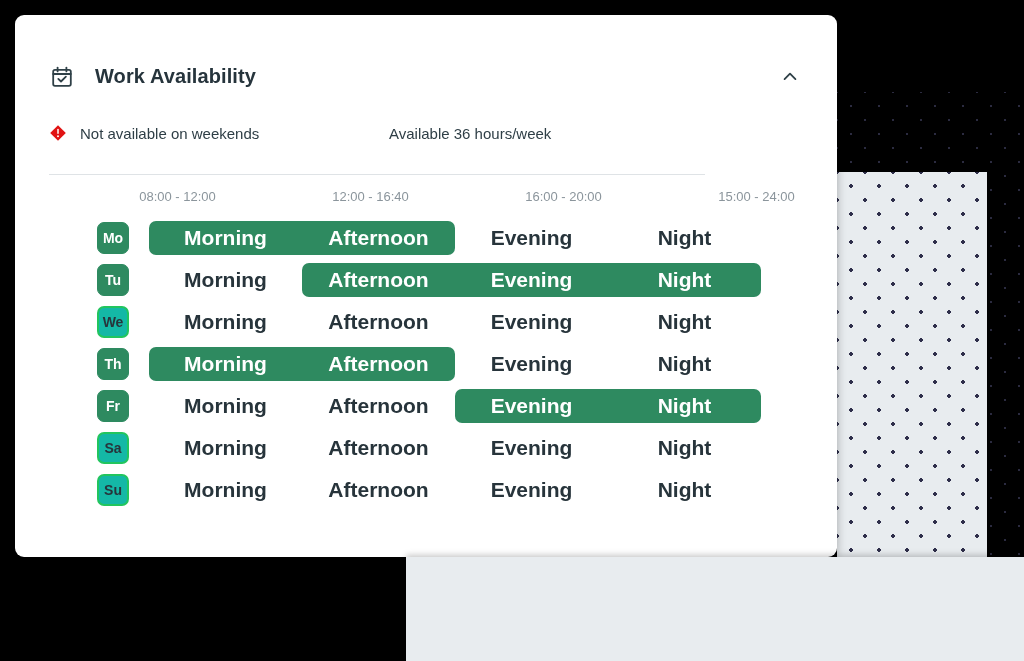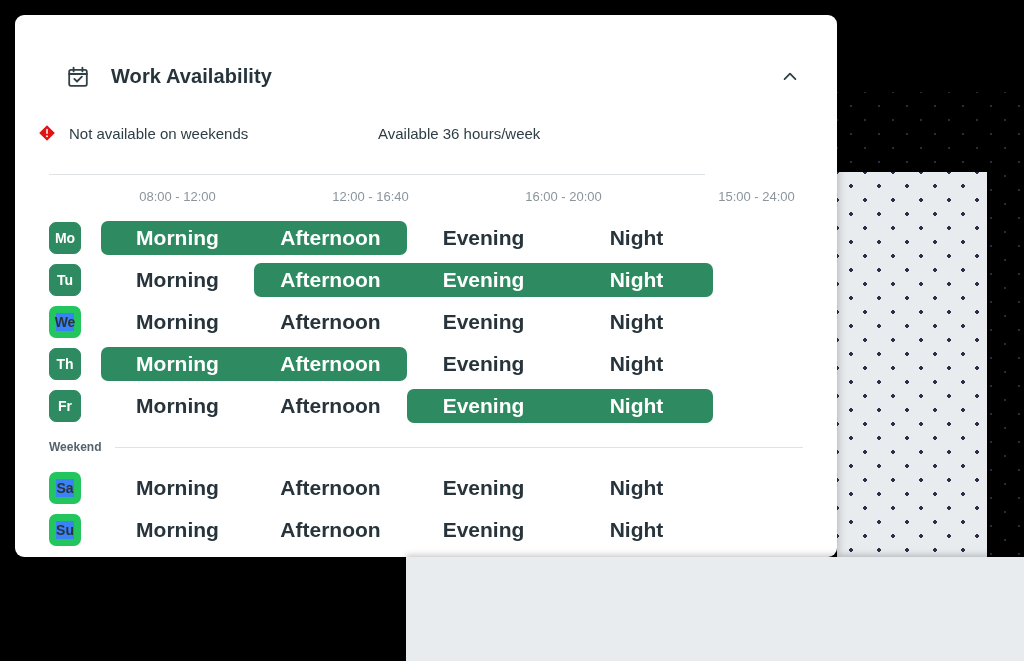--- a/index.html
+++ b/index.html
@@ -74,21 +74,21 @@
     height: 542px;
     background: #ffffff;
     border-radius: 9px;
     overflow: hidden;
     box-shadow: 0 2px 10px rgba(0,0,0,0.30);
   }
 
   .card-header {
     display: flex;
     align-items: center;
-    padding: 31px 34px 0 50px;
+    padding: 31px 34px 0 34px;
     box-sizing: border-box;
     height: 92px;
   }
   .header-icon {
     width: 26px;
     height: 26px;
     flex: 0 0 auto;
     margin-right: 20px;
     color: #2f4047;
     display: flex;
@@ -110,21 +110,21 @@
     display: flex;
     align-items: center;
     justify-content: center;
     cursor: pointer;
   }
 
   
   .status-row {
     display: flex;
     align-items: center;
-    padding: 0 23px;
+    padding: 0 34px;
     height: 52px;
   }
   .status-item {
     display: flex;
     align-items: center;
     font-size: 15px;
     color: #2e3e46;
   }
   .status-item.first {
     width: 340px;
@@ -176,30 +176,31 @@
     flex: 0 0 auto;
     margin-right: 20px;
     border-radius: 7px;
     display: flex;
     align-items: center;
     justify-content: center;
     font-size: 14px;
     font-weight: bold;
     box-sizing: border-box;
     cursor: pointer;
+    margin-left: 48px;
   }
   .day-badge.on {
     background: #2e8a60;
     color: #ffffff;
     border: 1px solid #2e8a60;
   }
   .day-badge.off {
-    background: #3b82f6;
+    background: #14b8a6;
     color: #27343b;
-    border: 7px solid #22c55e;
+    border: 2px solid #22c55e;
   }
 
   .slots {
     position: relative;
     flex: 0 0 612px;
     height: 34px;
     display: flex;
     align-items: center;
   }
   .span-bar {
@@ -343,24 +344,20 @@
           <div class="slots">
             <div class="span-bar" style="left: 306px; width: 306px;"></div>
             <div class="slot-cell">Morning</div>
             <div class="slot-cell">Afternoon</div>
             <div class="slot-cell active">Evening</div>
             <div class="slot-cell active">Night</div>
           </div>
         </div>
       </div>
 
-    <div class="weekend-divider">
-      <span class="weekend-label">Weekend</span>
-      <span class="weekend-rule"></span>
-    </div>
 
     <div id="weekend-rows">
         <div class="day-row">
           <div class="day-badge off">Sa</div>
           <div class="slots">
             <div class="slot-cell">Morning</div>
             <div class="slot-cell">Afternoon</div>
             <div class="slot-cell">Evening</div>
             <div class="slot-cell">Night</div>
           </div>

